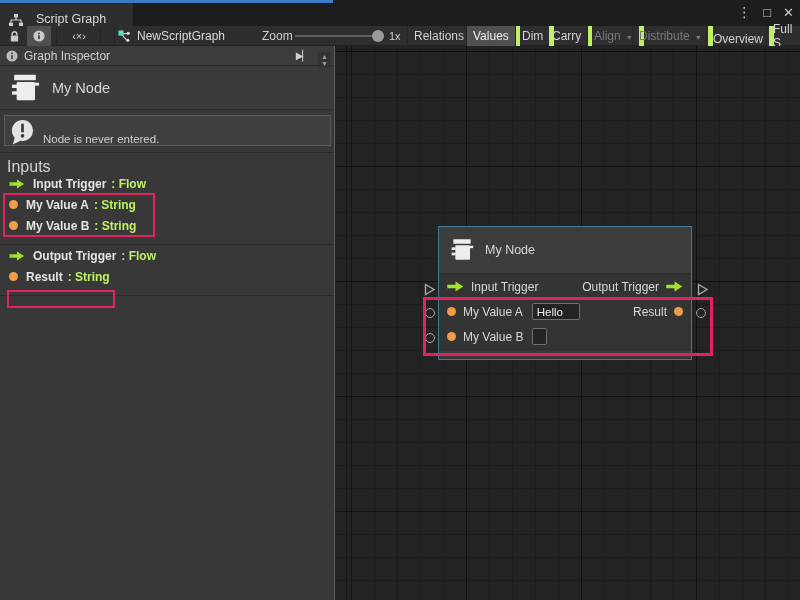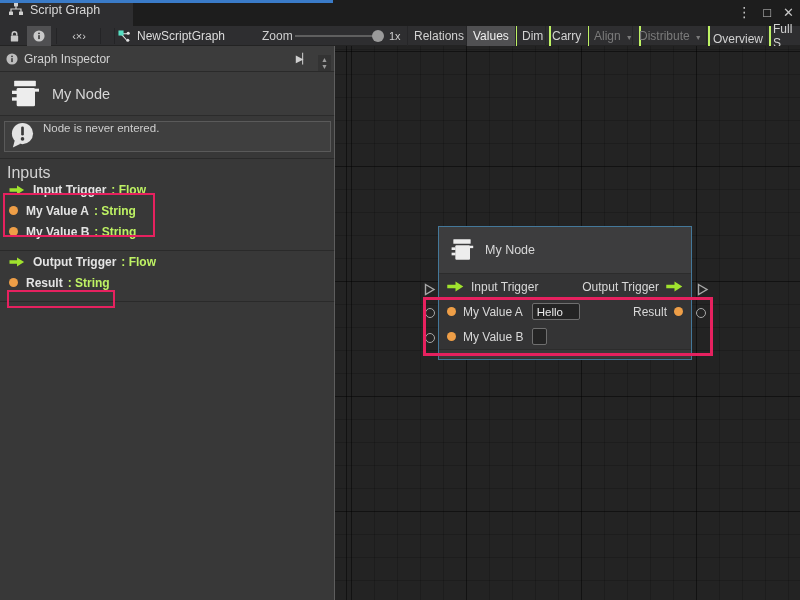--- a/index.html
+++ b/index.html
@@ -4,60 +4,60 @@
 <style>
   * { margin:0; padding:0; box-sizing:border-box; }
   html,body { width:800px; height:600px; overflow:hidden; background:#1d1d1d;
     font-family:"Liberation Sans", sans-serif; -webkit-font-smoothing:antialiased; }
   #app { position:relative; width:800px; height:600px; overflow:hidden; background:#1d1d1d; }
 
   
   .tabstrip { position:absolute; left:0; top:0; width:800px; height:26px; background:#1d1d1d; }
   .accent-line { position:absolute; left:0; top:0; width:333px; height:3px; background:#3a7bc8; }
   .tab { position:absolute; left:0; top:3px; width:133px; height:23px; background:#2e2e30;
-    display:flex; align-items:flex-start; gap:7px; padding-left:9px; }
+    display:flex; align-items:flex-end; gap:13px; padding-left:9px; }
   .tab-label { color:#d8d8d8; font-size:12.5px; }
   .win-icons { position:absolute; right:6px; top:2px; height:20px; display:flex; align-items:center; gap:12px;
     color:#c8c8c8; font-size:13px; }
   .win-icons span { cursor:default; }
   .glyph-menu { font-size:14px; letter-spacing:0; }
 
   
   .toolbar { position:absolute; left:0; top:26px; width:800px; height:20px; background:#2e2e30;
     border-bottom:1px solid #232323; }
   .tbtn { position:absolute; top:0; height:20px; display:flex; align-items:center; justify-content:center;
-    color:#d2d2d2; font-size:12px; padding:0 6px; border-left:1px solid #262628; border-right:2px solid #bef264; }
+    color:#d2d2d2; font-size:12px; padding:0 6px; border-left:1px solid #262628; border-right:5px solid #bef264; }
   .tbtn.icon-btn { border:none; }
   .tbtn.active { background:#505052; color:#efefef; }
   .tbtn.disabled { color:#7b7b7b;justify-content:space-between; }
   .tbtn .dd { font-size:7px; margin-left:5px; position:relative; top:1px; }
   .tb-sep { position:absolute; top:2px; width:1px; height:16px; background:#242426; }
   .graph-name { position:absolute; left:118px; top:0; height:20px; display:flex; align-items:center; gap:6px;
     color:#dcdcdc; font-size:12px; }
   .zoom-label { position:absolute; left:262px; top:0; height:20px; display:flex; align-items:center;
     color:#cfcfcf; font-size:12px; }
   .zoom-track { position:absolute; left:295px; top:9px; width:88px; height:2px; background:#5f5f5f; }
   .zoom-knob { position:absolute; left:372px; top:4px; width:12px; height:12px; border-radius:50%; background:#9a9a9a; }
   .zoom-val { position:absolute; left:389px; top:0; height:20px; display:flex; align-items:center;
     color:#cfcfcf; font-size:11px; }
 
   
   .inspector { position:absolute; left:0; top:46px; width:335px; height:554px; background:#383838; }
   .insp-split { position:absolute; left:334px; top:46px; width:1px; height:554px; background:#7d7d7d; opacity:.55; }
-  .insp-header { height:26px; background:#3c3c3c; border-bottom:1px solid #2a2a2a;
+  .insp-header { height:20px; background:#3c3c3c; border-bottom:1px solid #2a2a2a;
     display:flex; align-items:center; gap:6px; padding:0 4px 0 6px; }
   .insp-title { color:#d2d2d2; font-size:12px; flex:1; }
   .collapse-btn { color:#cfcfcf; font-size:10px; letter-spacing:-1px; padding:0 3px; }
   .spinners { display:flex; flex-direction:column; line-height:7px; font-size:7px; color:#9a9a9a;
     background:#333; padding:1px 3px; position:relative; top:4px; }
   .node-block { height:44px; border-bottom:1px solid #2b2b2b; display:flex; align-items:center;
     gap:12px; padding-left:10px; background:#3b3b3b; }
   .node-block-title { color:#d6d6d6; font-size:14.5px; }
   .warning { margin:5px 4px; height:31px; background:#3f3f3f; border:1px solid #5a5a5a;
-    display:flex; align-items:flex-start; gap:8px; padding-left:5px; }
+    display:flex; align-items:flex-end; gap:8px; padding-left:5px; }
   .warning-text { color:#cfcfcf; font-size:11.5px; }
   .divider { height:1px; background:#2a2a2a; margin-top:6px; }
   .section-label { color:#d2d2d2; font-size:16px; padding:5px 0 2px 7px; height:20px; }
   .port-row { height:21px; display:flex; align-items:center; gap:8px; padding-left:9px; }
   .port-label { color:#e4e4e4; font-size:12px; font-weight:bold; }
   .port-type { color:#bef264; font-size:12px; margin-left:-3px;font-weight:bold; }
   .dot { width:9px; height:9px; border-radius:50%; background:#ee9e47; flex:none; }
   .sec-pad { height:8px; }
 
   

